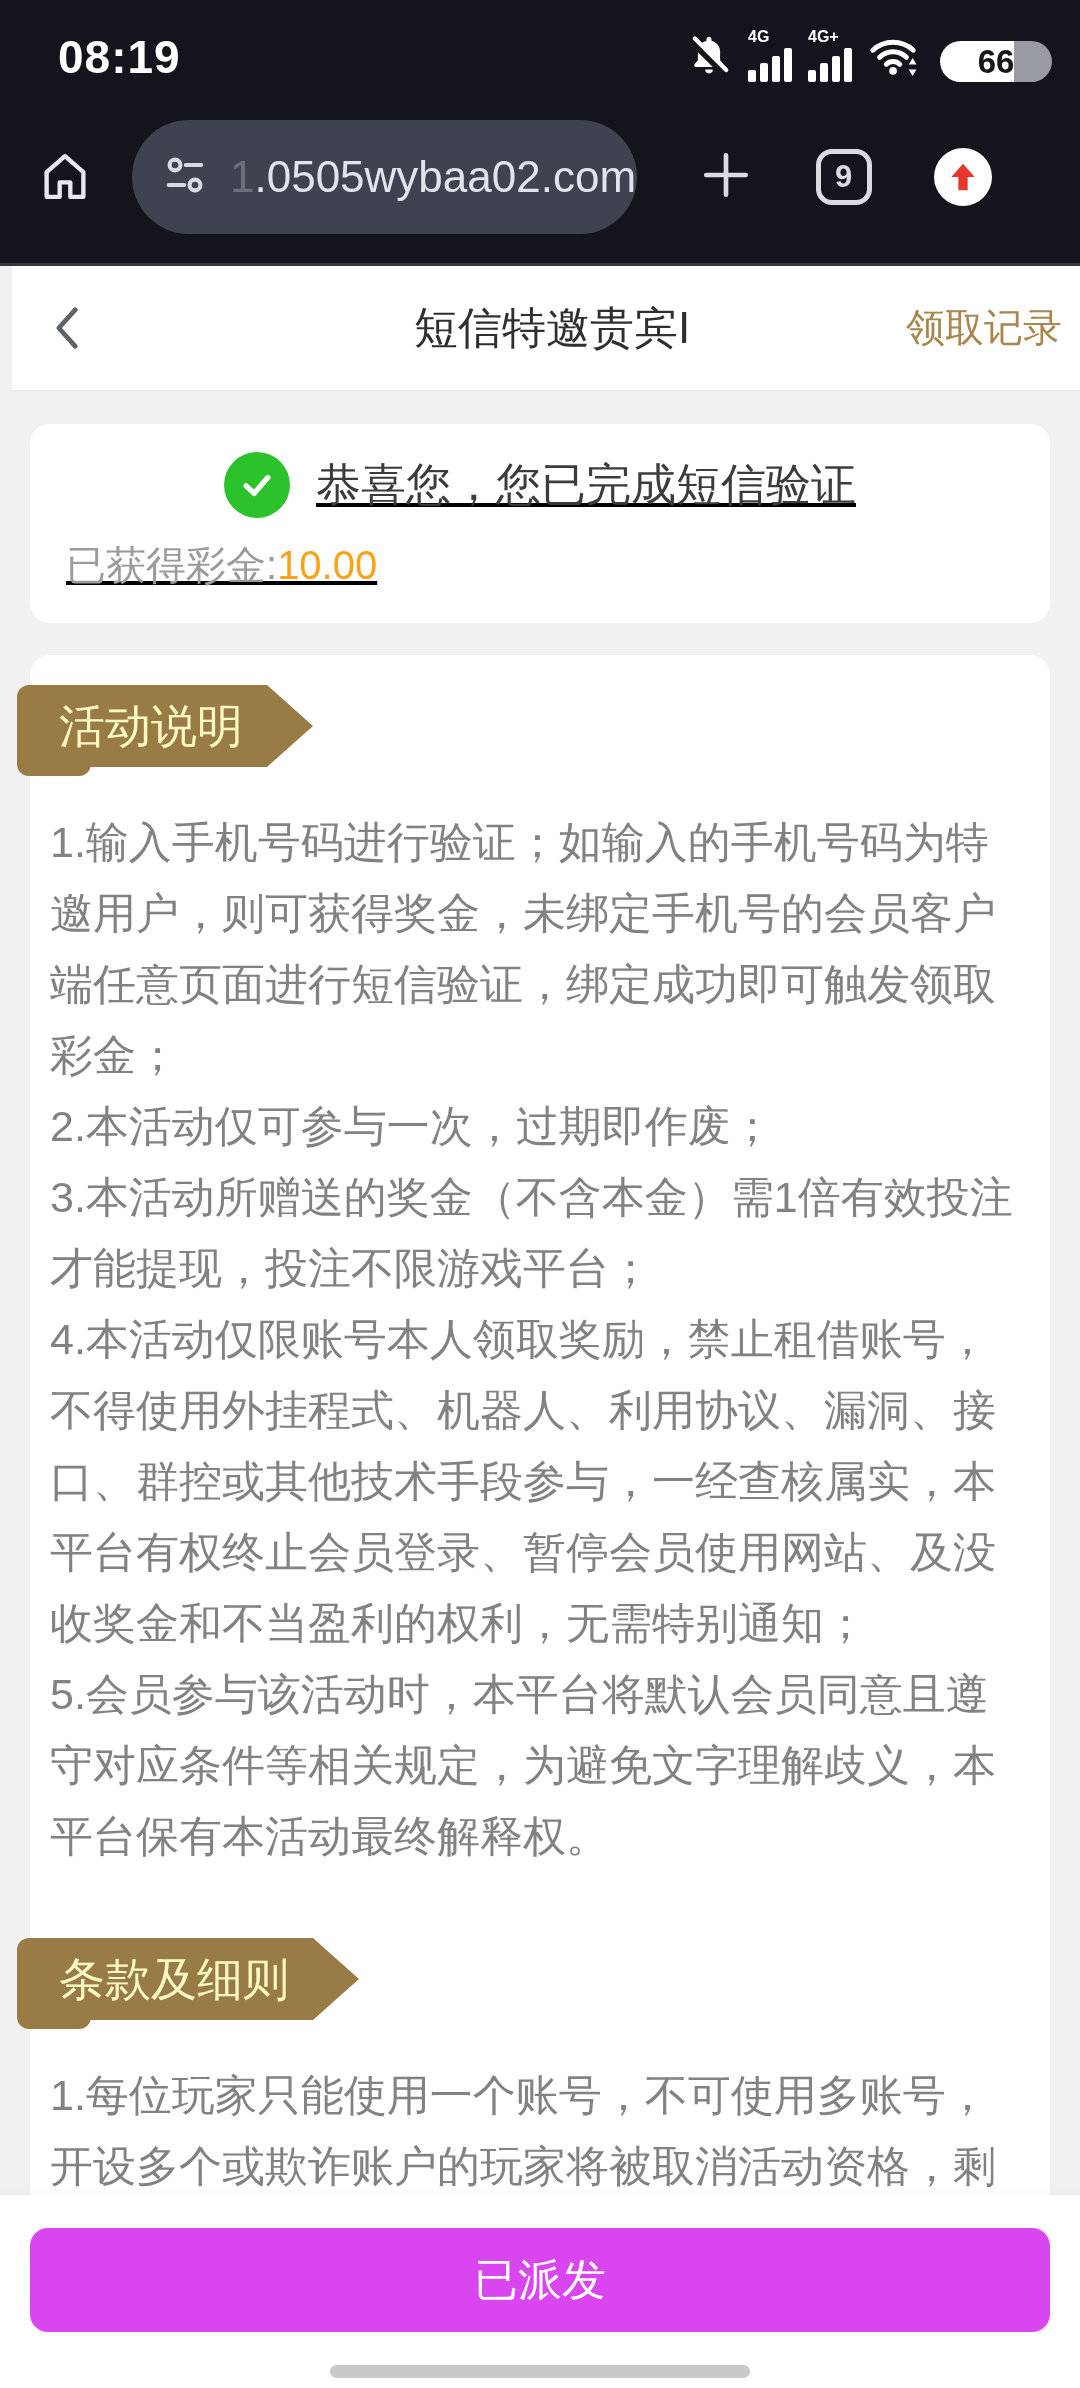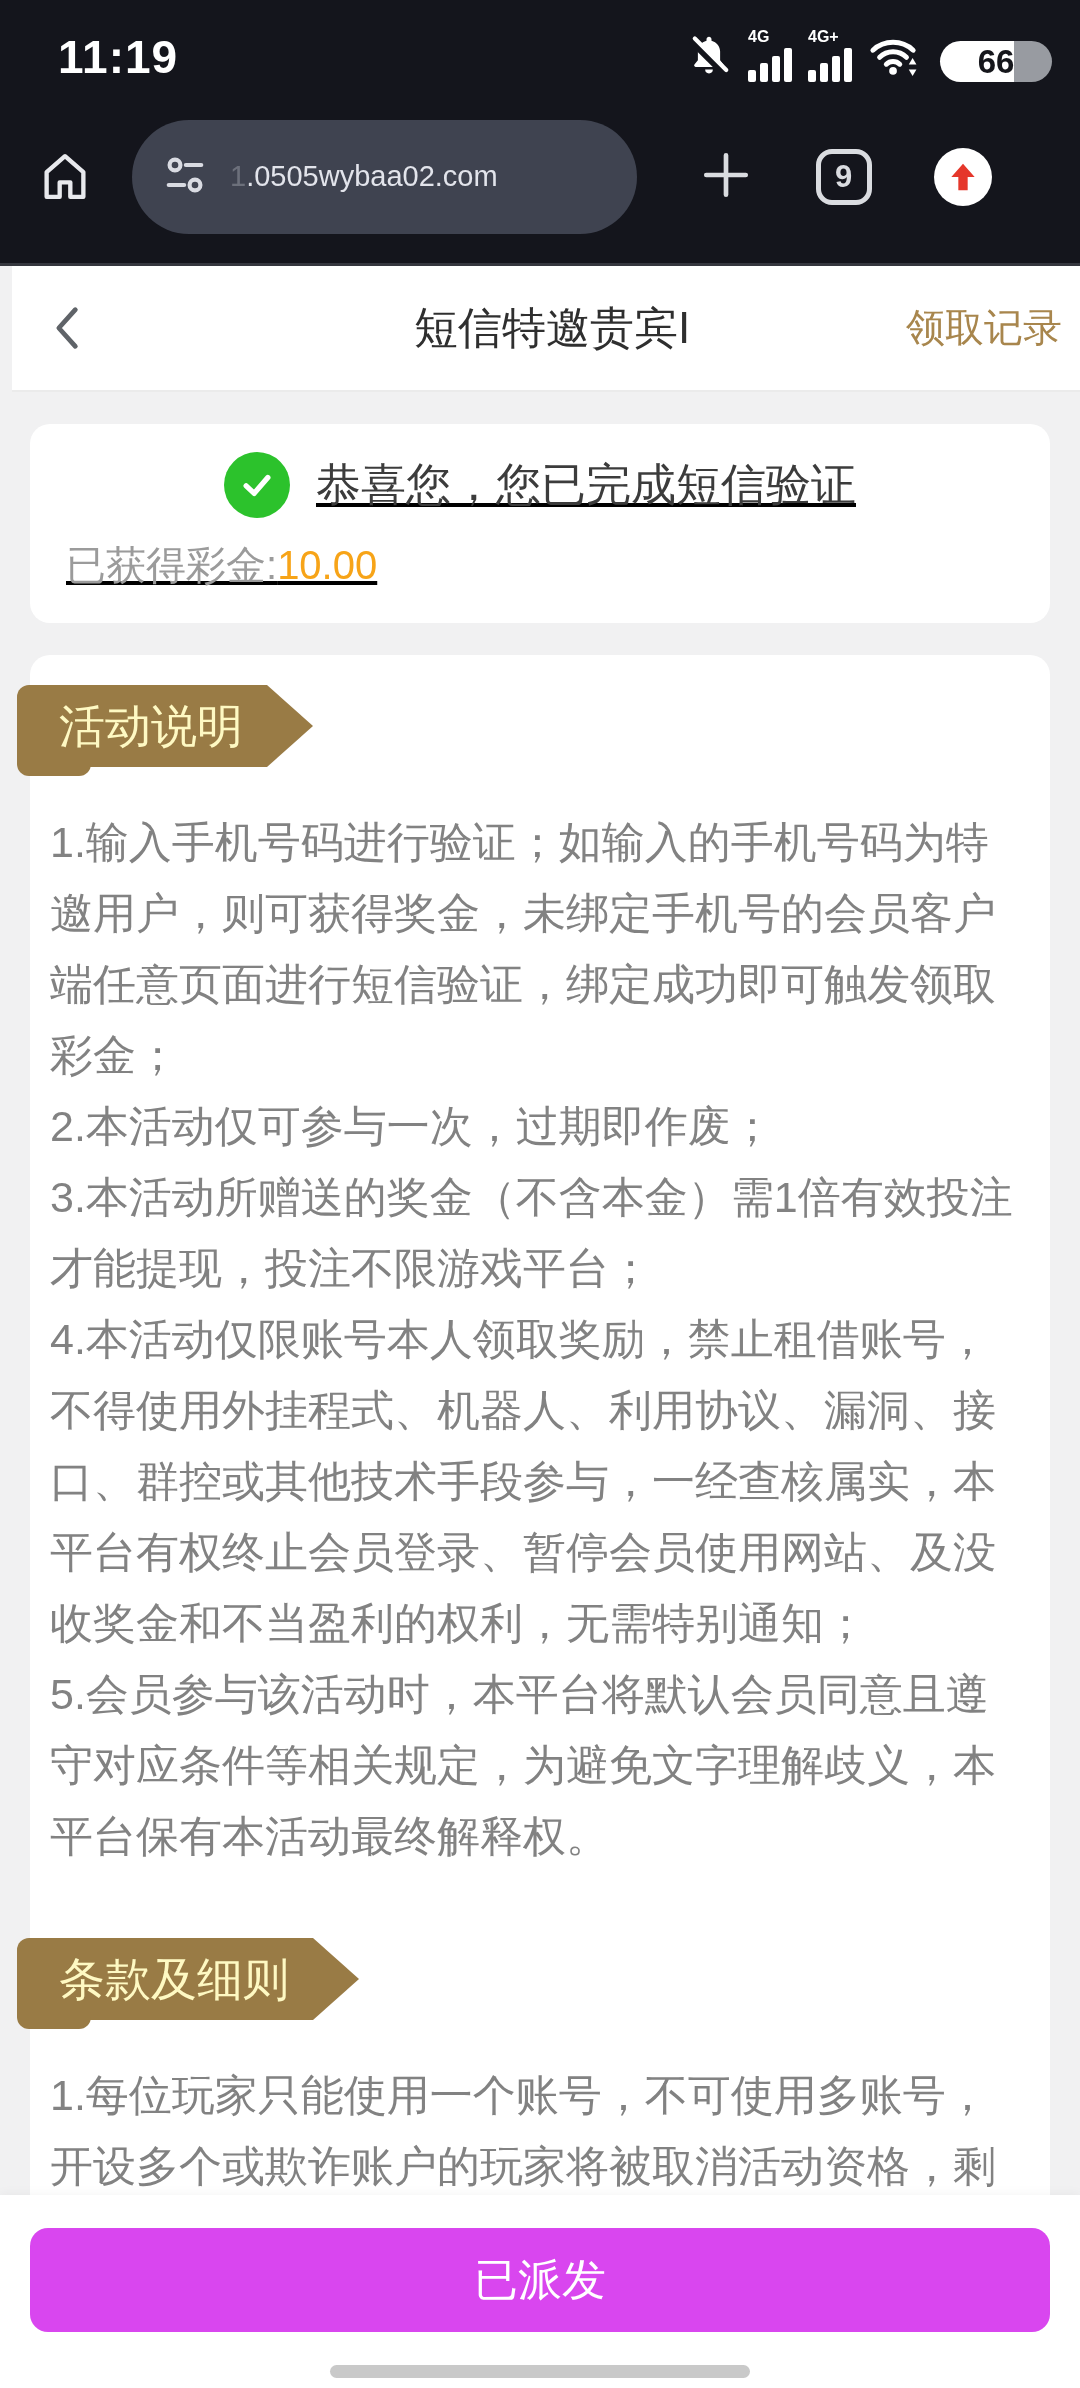--- a/index.html
+++ b/index.html
@@ -36,21 +36,21 @@
     position:absolute; top:90px; left:0; width:1080px; height:176px;
     background:#14151c; display:flex; align-items:center;
     padding:0 26px; border-bottom:3px solid #35373e;
   }
   .home-btn { width:78px; display:flex; justify-content:center; }
   .url-pill {
     margin-left:28px; width:505px; height:114px; border-radius:57px;
     background:#3f4350; display:flex; align-items:center; padding:0 28px;
     overflow:hidden; white-space:nowrap;
   }
-  .url-text { color:#e2e4eb; font-size:29px; margin-left:20px; letter-spacing:0; }
+  .url-text { color:#e2e4eb; font-size:44px; margin-left:20px; letter-spacing:0; }
   .url-faded { opacity:.28; }
   .bar-right { flex:1; display:flex; align-items:center; justify-content:space-evenly; }
   .tab-box {
     width:56px; height:56px; border:5px solid #dadce0; border-radius:16px;
     color:#dadce0; font-size:31px; font-weight:700;
     display:flex; align-items:center; justify-content:center;
   }
   .update-circle {
     width:58px; height:58px; border-radius:50%; background:#ffffff;
     display:flex; align-items:center; justify-content:center;
@@ -115,21 +115,21 @@
   }
   .home-indicator {
     position:absolute; left:330px; bottom:10px; width:420px; height:13px;
     border-radius:7px; background:#c9c9c9;
   }
 </style>
 </head>
 <body>
 
 <div class="status-bar">
-  <span class="status-time">11:19</span>
+  <span class="status-time">08:19</span>
   <div class="status-icons">
     <span>
       <svg width="46" height="46" viewBox="0 0 24 24">
         <path fill="#ffffff" d="M12 2.5c-.7 0-1.3.6-1.3 1.3v.7C8 5.2 6.2 7.4 6.2 10.2v4.6L4.4 17c-.4.5 0 1.2.6 1.2h13.9c.6 0 1-.7.6-1.2l-1.7-2.2v-4.6c0-2.8-1.8-5-4.5-5.7v-.7c0-.7-.6-1.3-1.3-1.3z"></path>
         <path fill="#ffffff" d="M10 19.6h4a2 2 0 0 1-4 0z"></path>
         <path stroke="#14151c" stroke-width="3.6" d="M2.8 4.6l17 17"></path>
         <path stroke="#ffffff" stroke-width="2.2" stroke-linecap="round" d="M4.6 3.4l16.4 16.4"></path>
       </svg>
     </span>
     <span class="sig">

